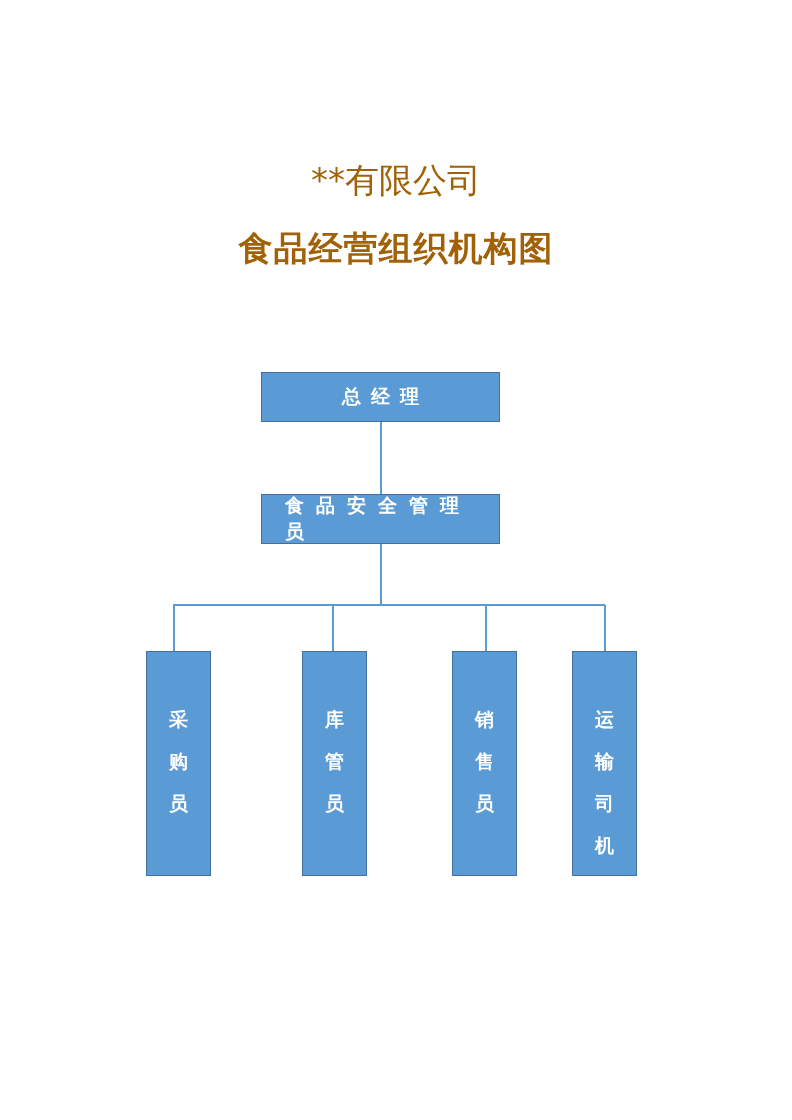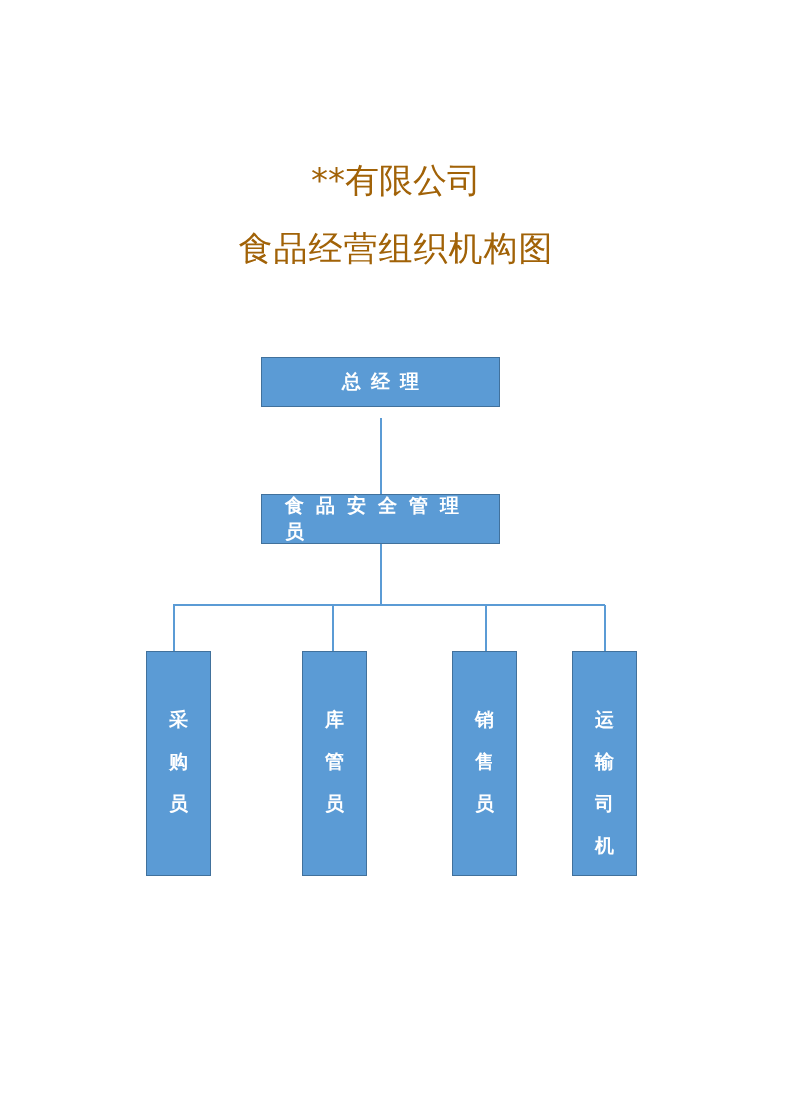--- a/index.html
+++ b/index.html
@@ -18,40 +18,40 @@
       position: absolute;
       left: 0;
       width: 792px;
       text-align: center;
       color: #a16207;
       font-size: 34px;
       line-height: 40px;
       font-weight: normal;
     }
     .title-1 { top: 160px; }
-    .title-2 { top: 228px; letter-spacing: 1px; }
+    .title-2 { top: 228px; letter-spacing: 1px; font-weight: bold; }
 
     .box {
       position: absolute;
       box-sizing: border-box;
       background: #5b9bd5;
       border: 1.5px solid #41719c;
       color: #ffffff;
       font-weight: bold;
       display: flex;
       align-items: center;
       justify-content: center;
     }
     .box-h {
       left: 261px;
       width: 239px;
       height: 50px;
       font-size: 19px;
     }
-    .box-gm { top: 357px; letter-spacing: 10px; padding-left: 10px; }
+    .box-gm { top: 372px; letter-spacing: 10px; padding-left: 10px; }
     .box-fsm { top: 494px; letter-spacing: 12px; padding-left: 23px; }
 
     .box-v {
       top: 651px;
       width: 65px;
       height: 225px;
       font-size: 19px;
       flex-direction: column;
       justify-content: flex-start;
       padding-top: 55px;

